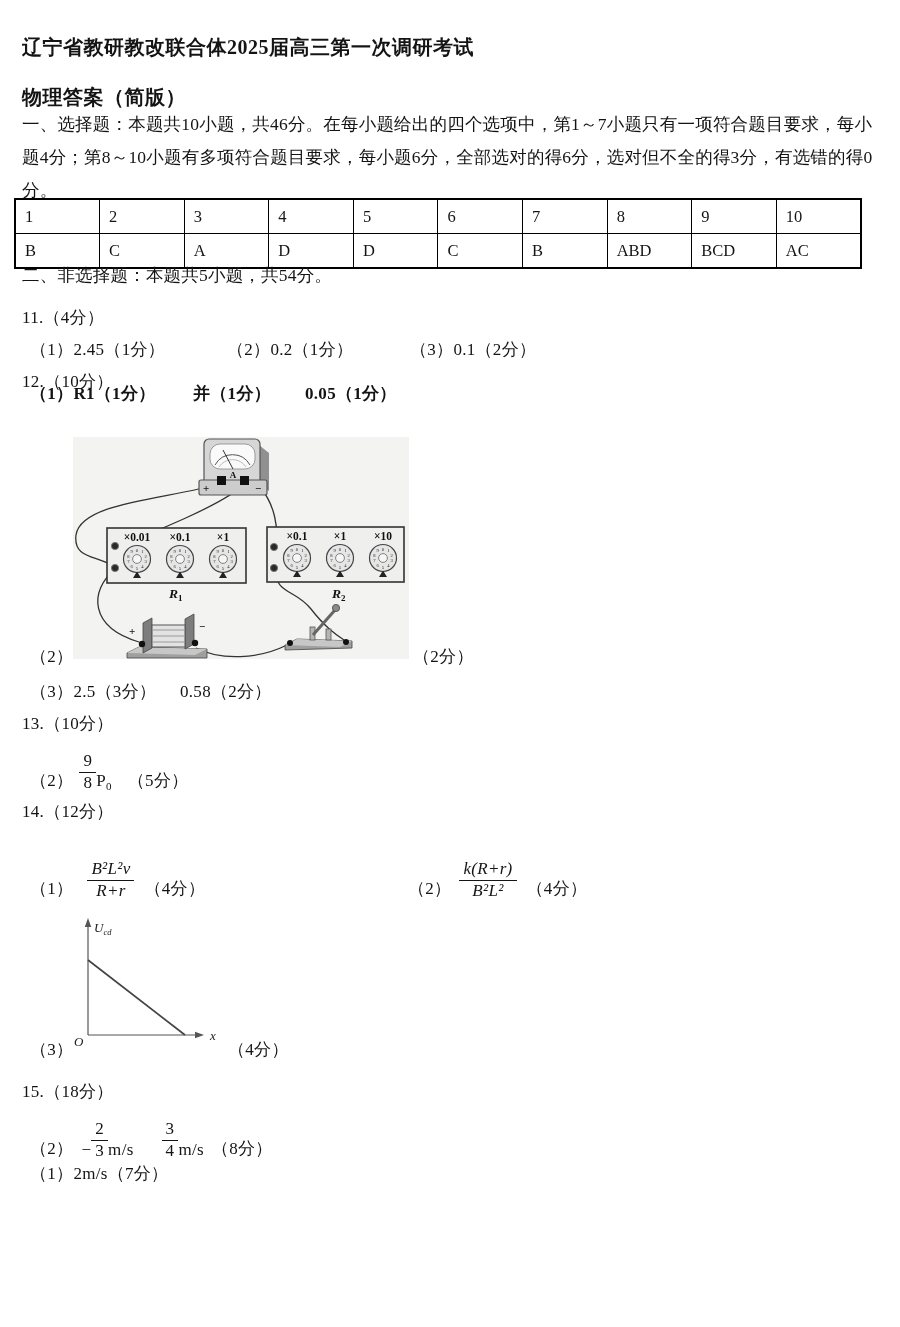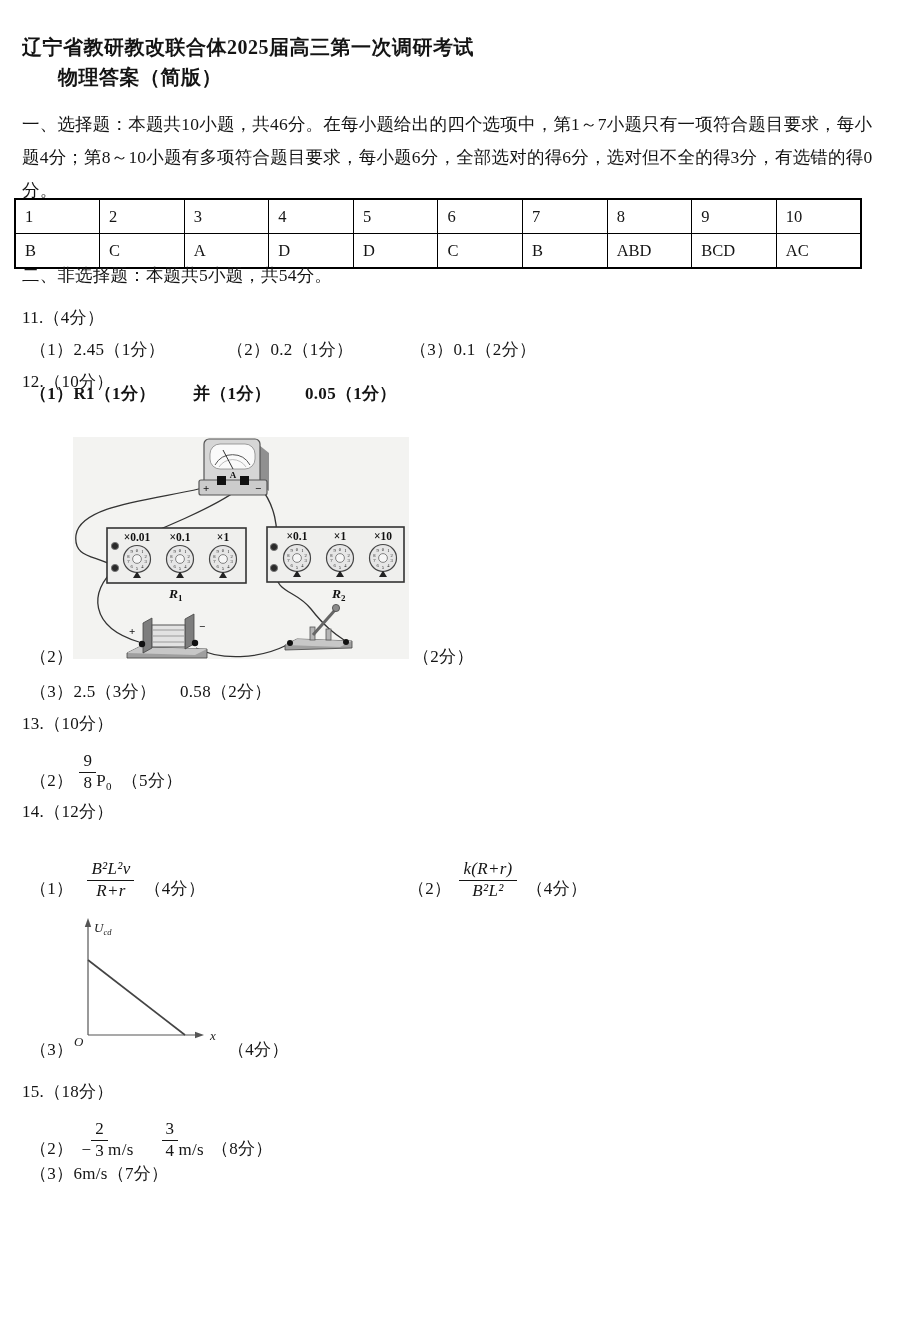--- a/index.html
+++ b/index.html
@@ -26,21 +26,21 @@
   .rname{font-size:13.5px;font-weight:bold;font-style:italic;fill:#111;}
   .rsub{font-size:9px;font-style:normal;}
   .pm{font-size:11px;font-weight:bold;fill:#111;}
   .axlab{font-size:13px;font-style:italic;fill:#222;}
   .axsub{font-size:8.5px;}
 </style>
 </head>
 <body>
 
 <div class="abs title" style="left:22px;top:34px;">辽宁省教研教改联合体2025届高三第一次调研考试</div>
-<div class="abs title" style="left:22px;top:64px;margin-left:36px;">物理答案（简版）</div>
+<div class="abs title" style="left:22px;top:84px;">物理答案（简版）</div>
 
 <div class="abs para" style="left:22px;top:108px;width:858px;">一、选择题：本题共10小题，共46分。在每小题给出的四个选项中，第1～7小题只有一项符合题目要求，每小题4分；第8～10小题有多项符合题目要求，每小题6分，全部选对的得6分，选对但不全的得3分，有选错的得0分。</div>
 
 <table class="ans abs" style="left:14px;top:198px;">
   <tbody>
       <tr>
     <td>1</td>
     <td>2</td>
     <td>3</td>
     <td>4</td>
@@ -255,21 +255,21 @@
 
 <div class="abs tline" style="left:22px;top:712px;">13.（10分）</div>
 <div class="abs tline row" style="left:30px;top:742px;height:50px;">
   <span class="row">
     <span>（2）</span>
     <span class="frac" style="margin-left:6px;">
       <span class="fnum">9</span>
       <span class="fden">8</span>
     </span>
     <span><span>P</span><span class="subsc">0</span></span>
-    <span style="margin-left:10px;">（5分）</span>
+    <span style="margin-left:16px;">（5分）</span>
   </span>
 </div>
 
 <div class="abs tline" style="left:22px;top:800px;">14.（12分）</div>
 <div class="abs tline row" style="left:30px;top:838px;height:62px;">
   <span class="row" style="width:378px;">
     <span>（1）</span>
     <span class="frac it" style="margin-left:14px;">
       <span class="fnum">B²L²v</span>
       <span class="fden">R+r</span>
@@ -311,13 +311,13 @@
     </span>
     <span>m/s</span>
     <span class="frac" style="margin-left:28px;">
       <span class="fnum">3</span>
       <span class="fden">4</span>
     </span>
     <span>m/s</span>
     <span style="margin-left:8px;">（8分）</span>
   </span>
 </div>
-<div class="abs tline" style="left:30px;top:1162px;">（3）6m/s（7分）</div>
+<div class="abs tline" style="left:30px;top:1162px;">（1）2m/s（7分）</div>
 
 </body></html>

